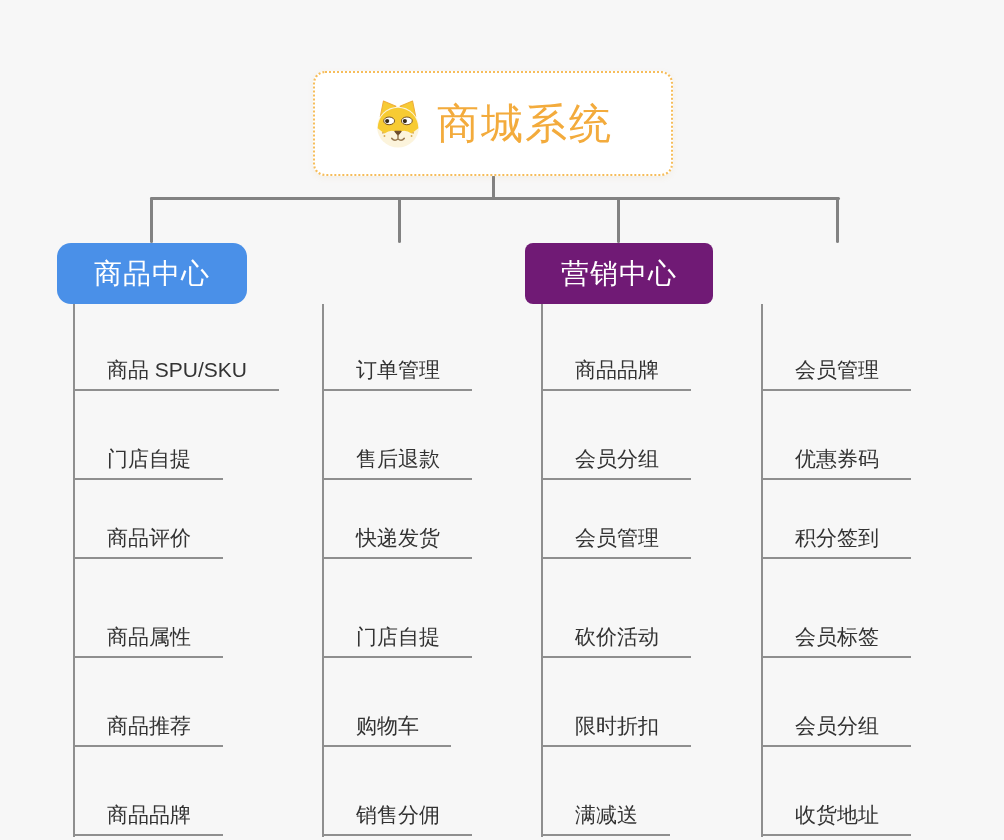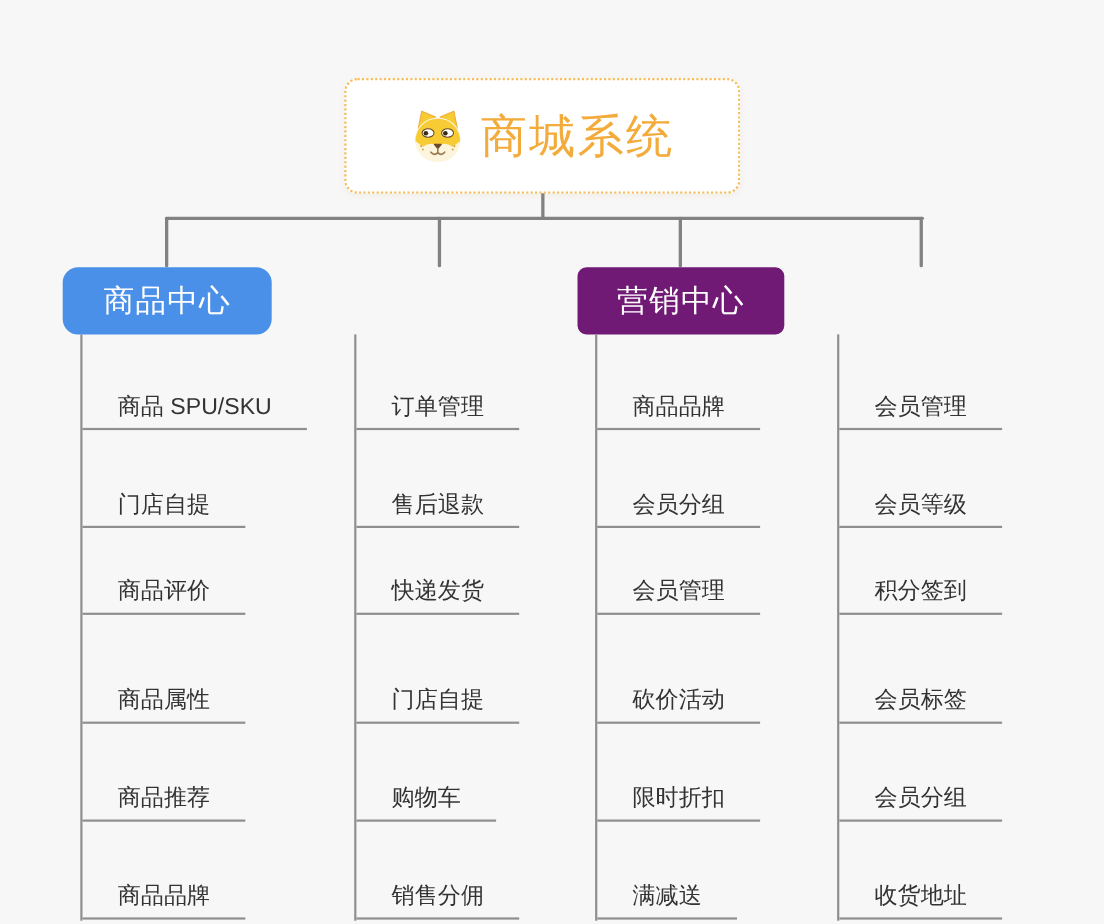--- a/index.html
+++ b/index.html
@@ -98,20 +98,20 @@
     <div class="item i0">商品品牌</div>
     <div class="item i1">会员分组</div>
     <div class="item i2">会员管理</div>
     <div class="item i3">砍价活动</div>
     <div class="item i4">限时折扣</div>
     <div class="item i5">满减送</div>
   </div>
 
   <div class="col c3">
     <div class="item i0">会员管理</div>
-    <div class="item i1">会员等级</div>
+    <div class="item i1">优惠券码</div>
     <div class="item i2">积分签到</div>
     <div class="item i3">会员标签</div>
     <div class="item i4">会员分组</div>
     <div class="item i5">收货地址</div>
   </div>
 
 </div>
 
 </body></html>

